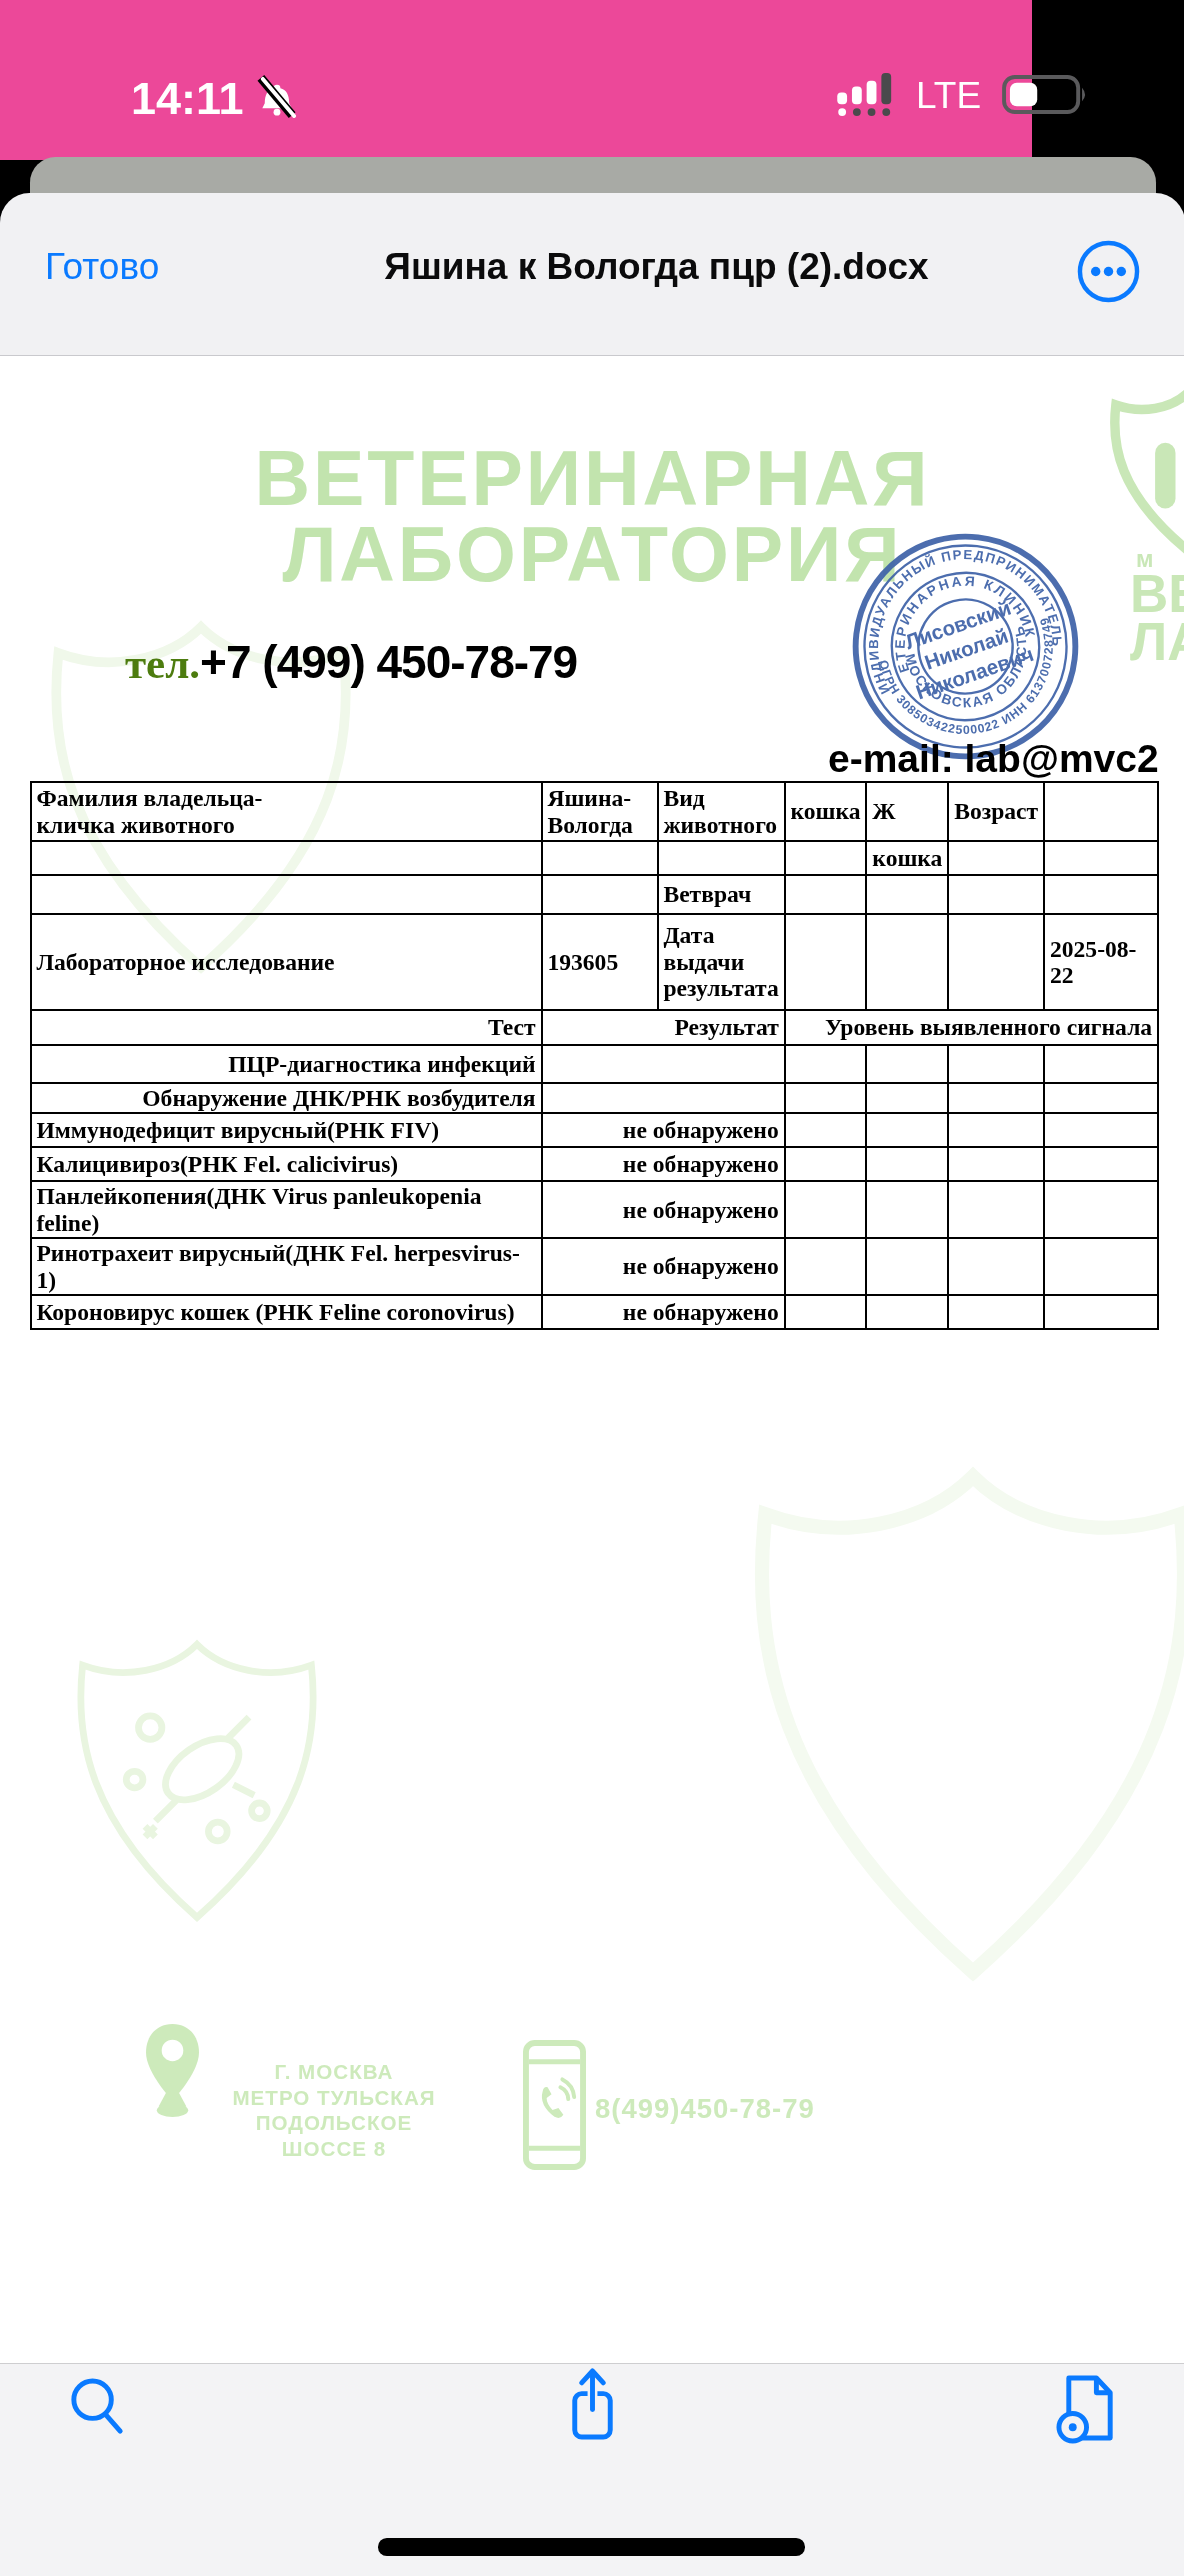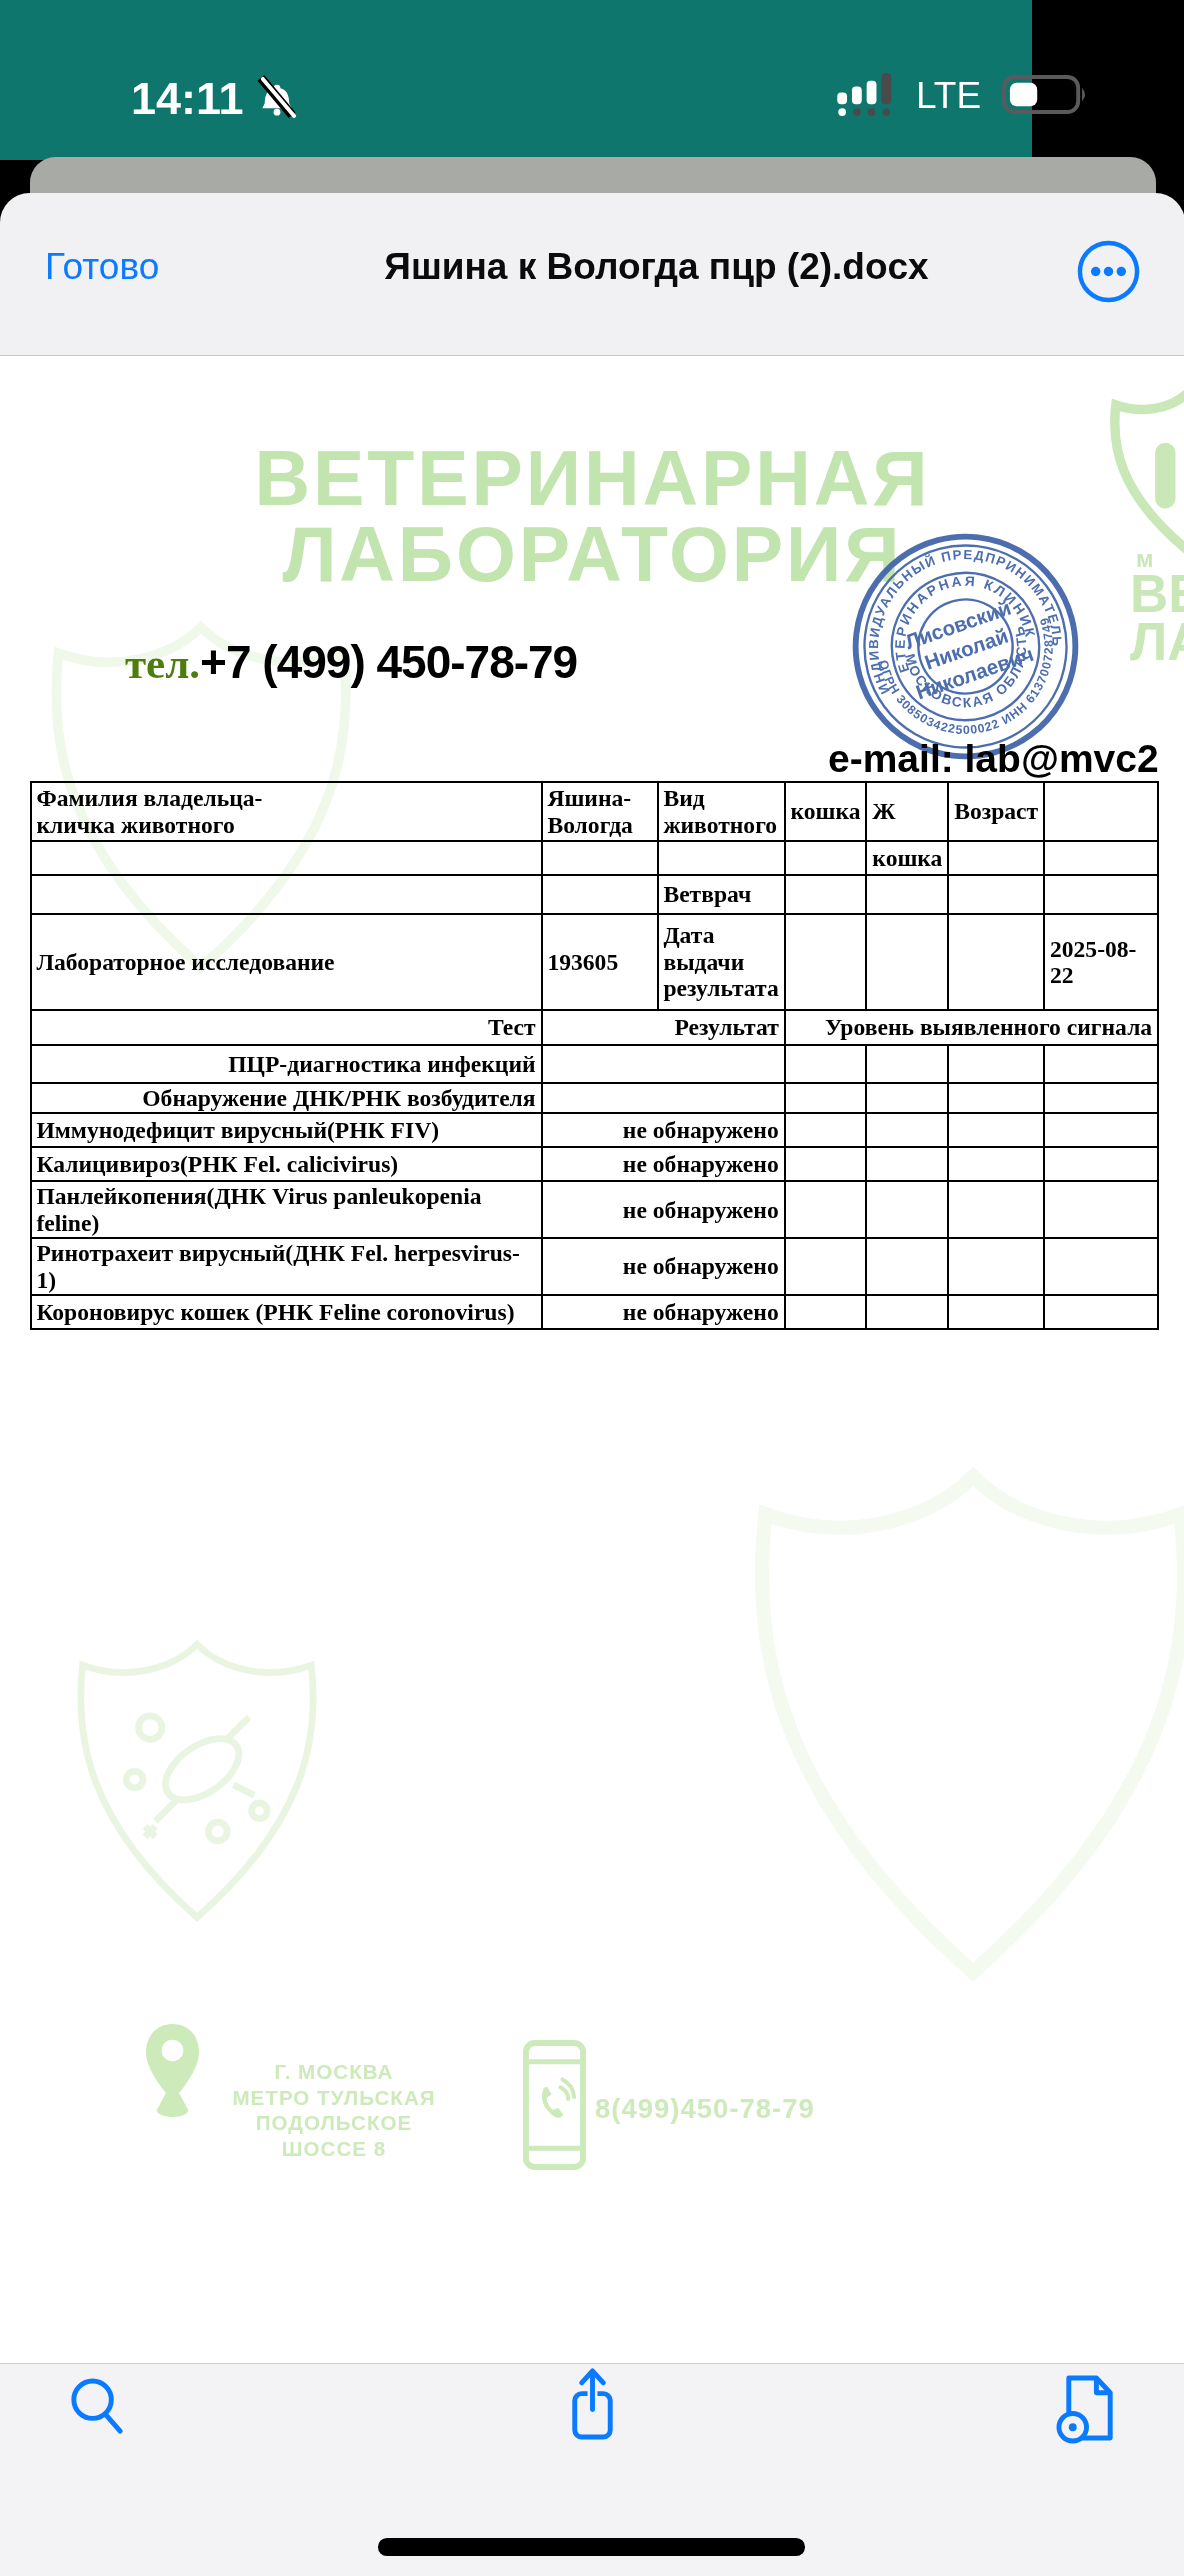--- a/index.html
+++ b/index.html
@@ -1,19 +1,19 @@
 <!DOCTYPE html>
 <html><head>
 <meta charset="utf-8">
 <style>
   html,body{margin:0;padding:0;background:#000;}
   .screen{position:relative;width:1185px;height:2576px;background:#000;overflow:hidden;
           font-family:"Liberation Sans",sans-serif;}
   
-  .statusbar{position:absolute;left:0;top:0;width:1032px;height:160px;background:#0f766e;text-align:right;}
+  .statusbar{position:absolute;left:0;top:0;width:1032px;height:160px;background:#ec4899;text-align:right;}
   .time{position:absolute;left:131px;top:73px;color:#fff;font-size:45px;font-weight:700;letter-spacing:0px;}
   .bell{position:absolute;left:255px;top:75px;}
   .signal{position:absolute;left:837px;top:67px;}
   .lte{position:absolute;left:916px;top:75px;color:#fff;font-size:37px;font-weight:500;}
   .battery{position:absolute;left:1002px;top:75px;}
   
   .undercard{position:absolute;left:29.5px;top:157px;width:1126px;height:59px;background:#a8aaa5;border-radius:25.5px 25.5px 0 0;}
   .navbar{position:absolute;left:0;top:193px;width:1185px;height:163px;background:#f1f1f3;
           border-radius:29.5px 29.5px 0 0;border-bottom:1px solid #c9c9cd;box-sizing:border-box;padding-left:8px;}
   .done{position:absolute;left:45px;top:53px;font-size:37px;color:#0a7aff;}

